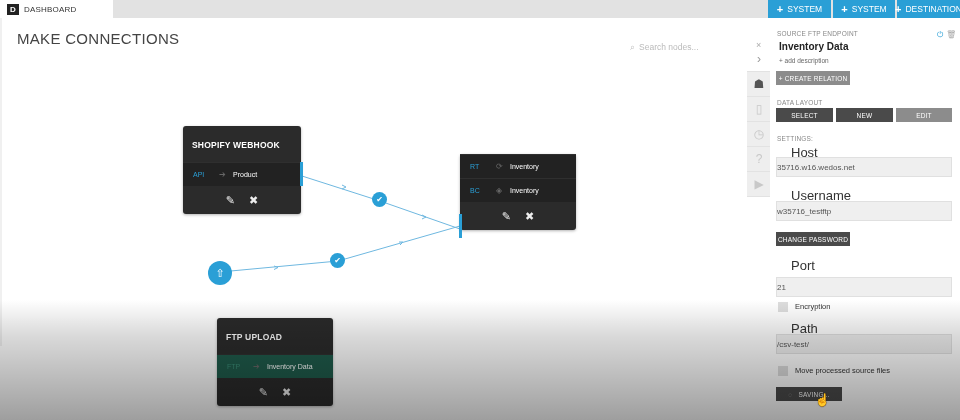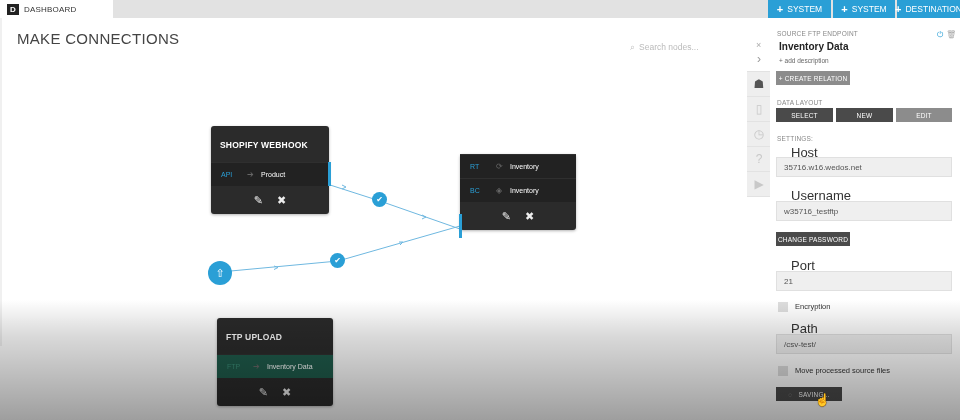--- a/index.html
+++ b/index.html
@@ -44,21 +44,21 @@
   
   .panel { position: absolute; left: 770px; top: 18px; width: 190px; height: 402px; background: #fff; }
   .p-label { position: absolute; left: 7px; font-size: 6.5px; color: #888; letter-spacing: 0.2px; }
   .p-title { position: absolute; left: 9px; top: 23px; font-size: 10px; font-weight: bold; color: #222; }
   .p-desc { position: absolute; left: 9px; top: 39px; font-size: 6.5px; color: #666; }
   .p-icons { position: absolute; left: 167px; top: 12px; font-size: 8px; display: flex; gap: 3px; }
   .btn { position: absolute; height: 14px; display: flex; align-items: center; justify-content: center; color: #fff; font-size: 6.5px; letter-spacing: 0.2px; }
   .btn-gray { background: #8c8c8c; }
   .btn-dark { background: #4a4a4a; }
   .field-label { position: absolute; left: 21px; font-size: 13px; color: #333; }
-  .field { position: absolute; left: 6px; width: 176px; height: 20px; background: #efefef; border: 1px solid #e0e0e0; font-size: 8px; color: #555; display: flex; align-items: center; padding-left: 7px; }
+  .field { position: absolute; left: 6px; width: 176px; height: 20px; background: #efefef; border: 1px solid #e0e0e0; font-size: 8px; color: #555; display: flex; align-items: center; }
   .checkbox { position: absolute; left: 8px; width: 10px; height: 10px; background: #ddd; }
   .check-label { position: absolute; left: 25px; font-size: 7.5px; color: #333; }
 
   
   .fade { position: absolute; left: 0; top: 300px; width: 960px; height: 120px; background: linear-gradient(to bottom, rgba(0,0,0,0) 0%, rgba(0,0,0,0.15) 30%, rgba(0,0,0,0.38) 100%); pointer-events: none; }
   .cursor { position: absolute; left: 815px; top: 393px; font-size: 12px; color: #fff; text-shadow: 0 0 1px #000; }
 </style>
 </head>
 <body>
 
@@ -88,21 +88,21 @@
 
     <svg width="768" height="402" style="position:absolute;left:0;top:0;">
       <path d="M300 158 L378 183 L458 211" stroke="#6fb8e0" stroke-width="1" fill="none"></path>
       <path d="M218 254 L336 243 L458 208" stroke="#6fb8e0" stroke-width="1" fill="none"></path>
       <path d="M340 167 l4 2 l-4 2" stroke="#6fb8e0" fill="none"></path>
       <path d="M420 197 l4 2 l-4 2" stroke="#6fb8e0" fill="none"></path>
       <path d="M272 248 l4 1.5 l-4 2" stroke="#6fb8e0" fill="none"></path>
       <path d="M397 224 l4 0 l-3 3" stroke="#6fb8e0" fill="none"></path>
     </svg>
 
-    <div class="node" style="left:181px;top:108px;width:118px;margin-left:28px;">
+    <div class="node" style="left:181px;top:108px;width:118px;">
       <div class="node-title">SHOPIFY WEBHOOK</div>
       <div class="node-row">
         <span class="tag">API</span>
         <span class="sep">➔</span>
         <span class="val">Product</span>
       </div>
       <div class="node-actions">
         <span>✎</span>
         <span>✖</span>
       </div>
@@ -190,21 +190,21 @@
     <div class="p-label" style="top:117px;">SETTINGS:</div>
     <div class="field-label" style="top:127px;">Host</div>
     <div class="field" style="top:139px;">35716.w16.wedos.net</div>
 
     <div class="field-label" style="top:170px;">Username</div>
     <div class="field" style="top:183px;">w35716_testftp</div>
 
     <div class="btn btn-dark" style="left:6px;top:214px;width:74px;">CHANGE PASSWORD</div>
 
     <div class="field-label" style="top:240px;">Port</div>
-    <div class="field" style="top:253px;text-align:center;">21</div>
+    <div class="field" style="top:259px;text-align:center;">21</div>
 
     <div class="checkbox" style="top:284px;"></div>
     <div class="check-label" style="top:284px;">Encryption</div>
 
     <div class="field-label" style="top:303px;">Path</div>
     <div class="field" style="top:316px;">/csv-test/</div>
 
     <div class="checkbox" style="top:348px;"></div>
     <div class="check-label" style="top:348px;">Move processed source files</div>
 

